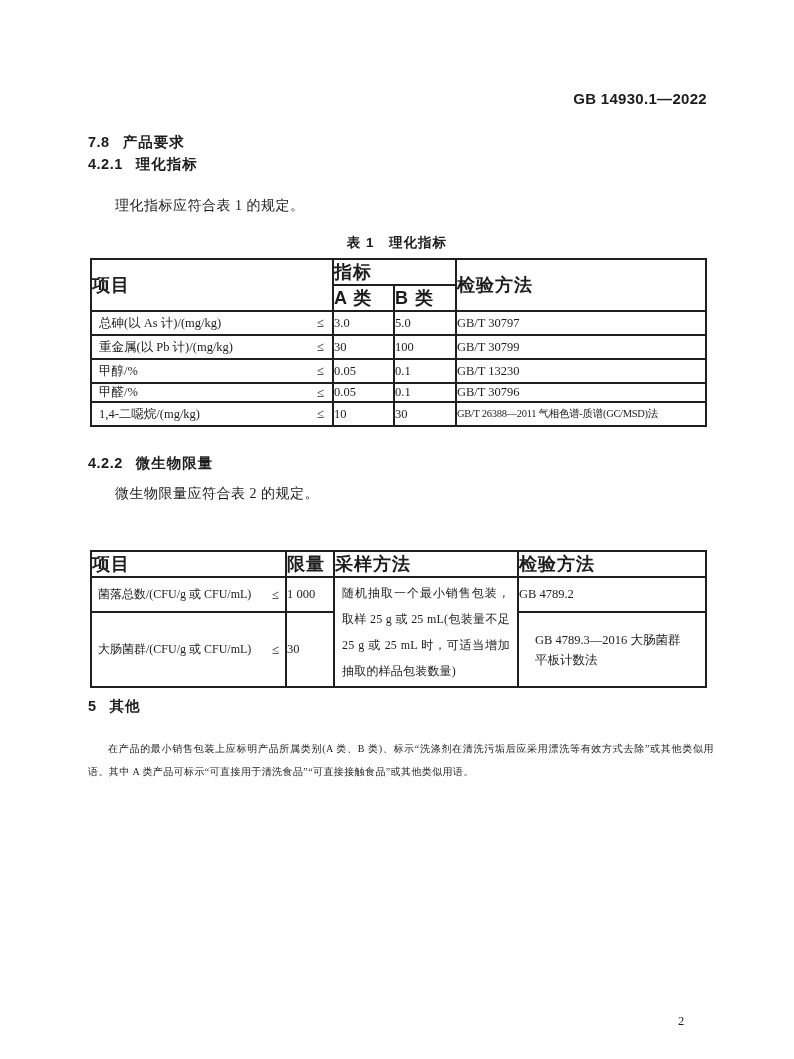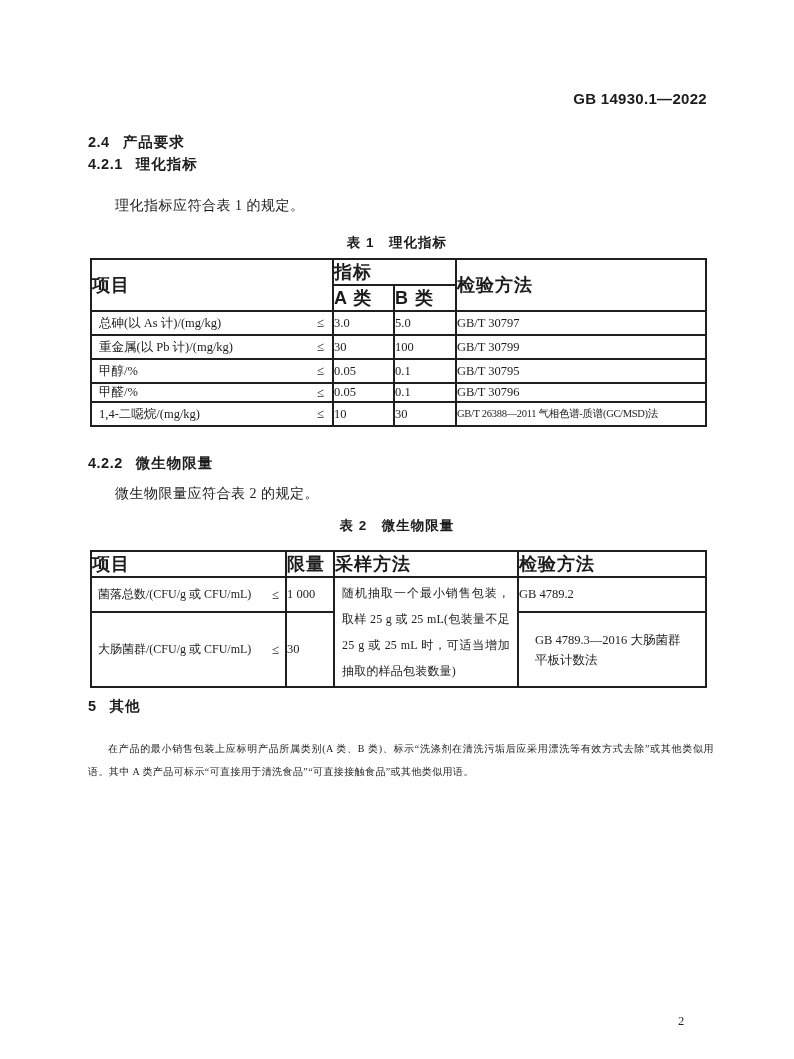--- a/index.html
+++ b/index.html
@@ -46,21 +46,21 @@
   .page-num{left:678px;top:1014px;font-size:12.5px;}
 </style>
 </head>
 <body>
 
 <div class="page">
 
   <div class="abs doc-number sansb">GB 14930.1—2022</div>
 
   <div class="abs heading sansb h42">
-    <span class="h-num">2.4</span><span>产品要求</span>
+    <span class="h-num">7.8</span><span>产品要求</span>
   </div>
 
   <div class="abs heading sansb h421">
     <span class="h-num">4.2.1</span><span>理化指标</span>
   </div>
 
   <div class="abs intro p1">理化指标应符合表 1 的规定。</div>
 
   <div class="abs tbl-caption sansb cap1">表 1　理化指标</div>
 
@@ -105,21 +105,21 @@
     </tr>
     <tr style="height:24px">
       <td class="item-cell">
             <div class="item-flex">
               <span>甲醇/%</span>
               <span class="op">≤</span>
             </div>
           </td>
       <td>0.05</td>
       <td>0.1</td>
-      <td>GB/T 30795</td>
+      <td>GB/T 13230</td>
     </tr>
     <tr style="height:16px">
       <td class="item-cell">
             <div class="item-flex">
               <span>甲醛/%</span>
               <span class="op">≤</span>
             </div>
           </td>
       <td>0.05</td>
       <td>0.1</td>
@@ -138,21 +138,20 @@
     </tr>
   </tbody>
     </table>
 
   <div class="abs heading sansb h422">
     <span class="h-num">4.2.2</span><span>微生物限量</span>
   </div>
 
   <div class="abs intro p2">微生物限量应符合表 2 的规定。</div>
 
-  <div class="abs tbl-caption sansb cap2">表 2　微生物限量</div>
 
   <table class="tbl t2">
     <colgroup>
         <col style="width:195px">
         <col style="width:48px">
         <col style="width:184px">
         <col style="width:188px">
       </colgroup>
     <tbody>
         <tr style="height:26px">

